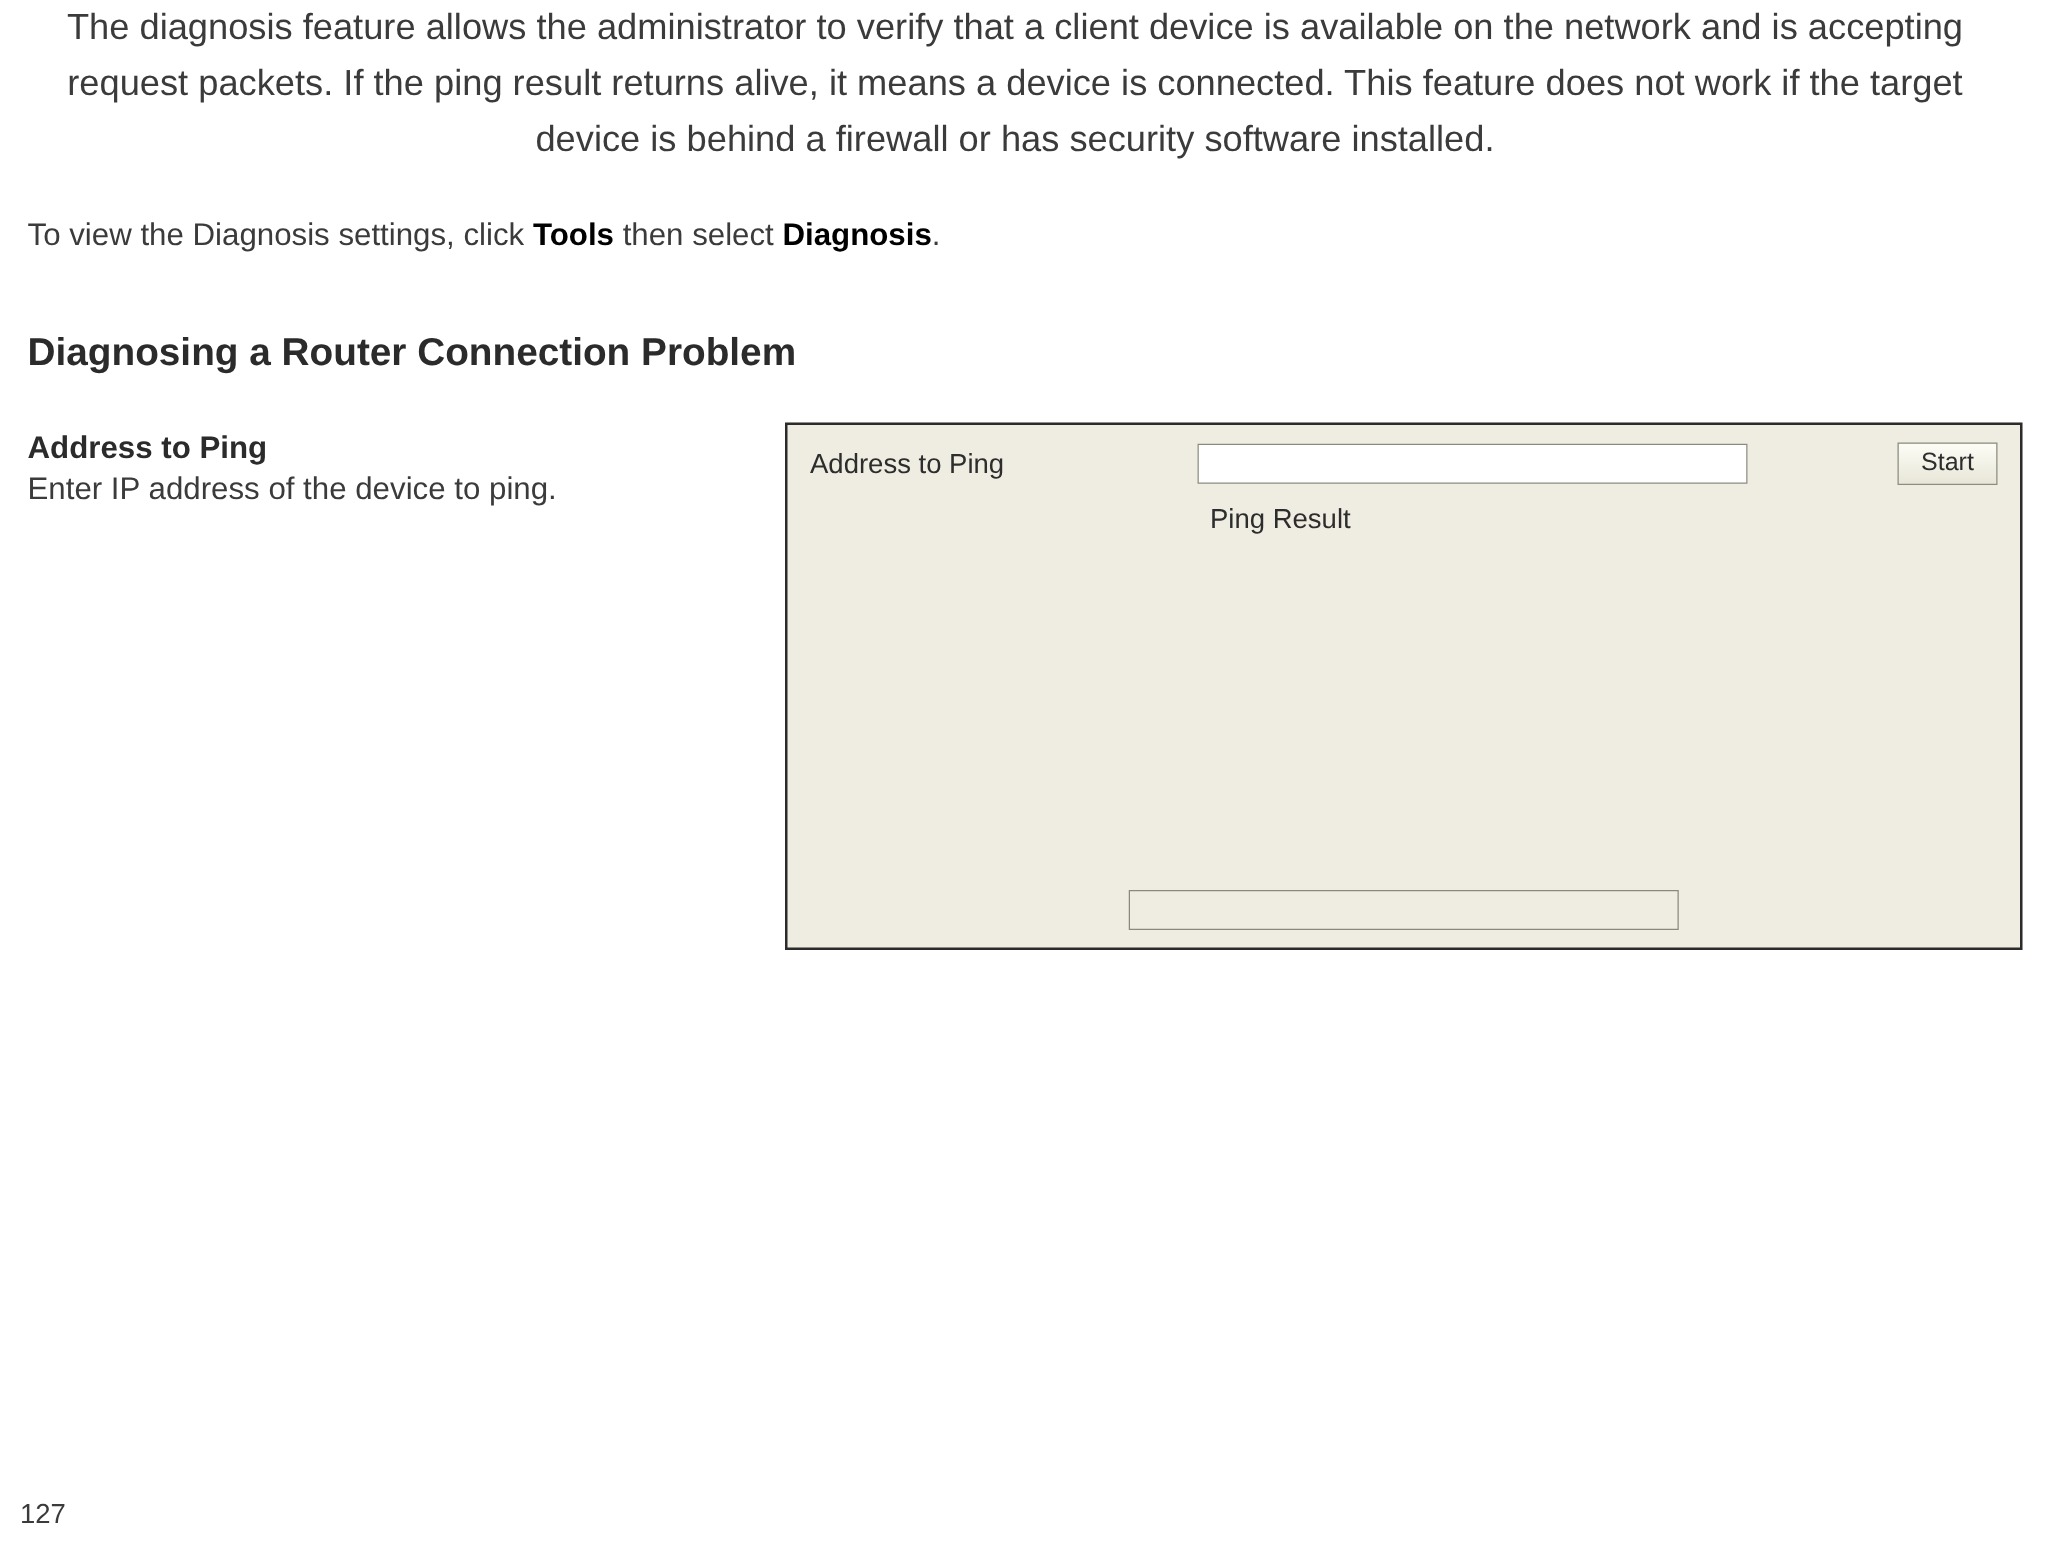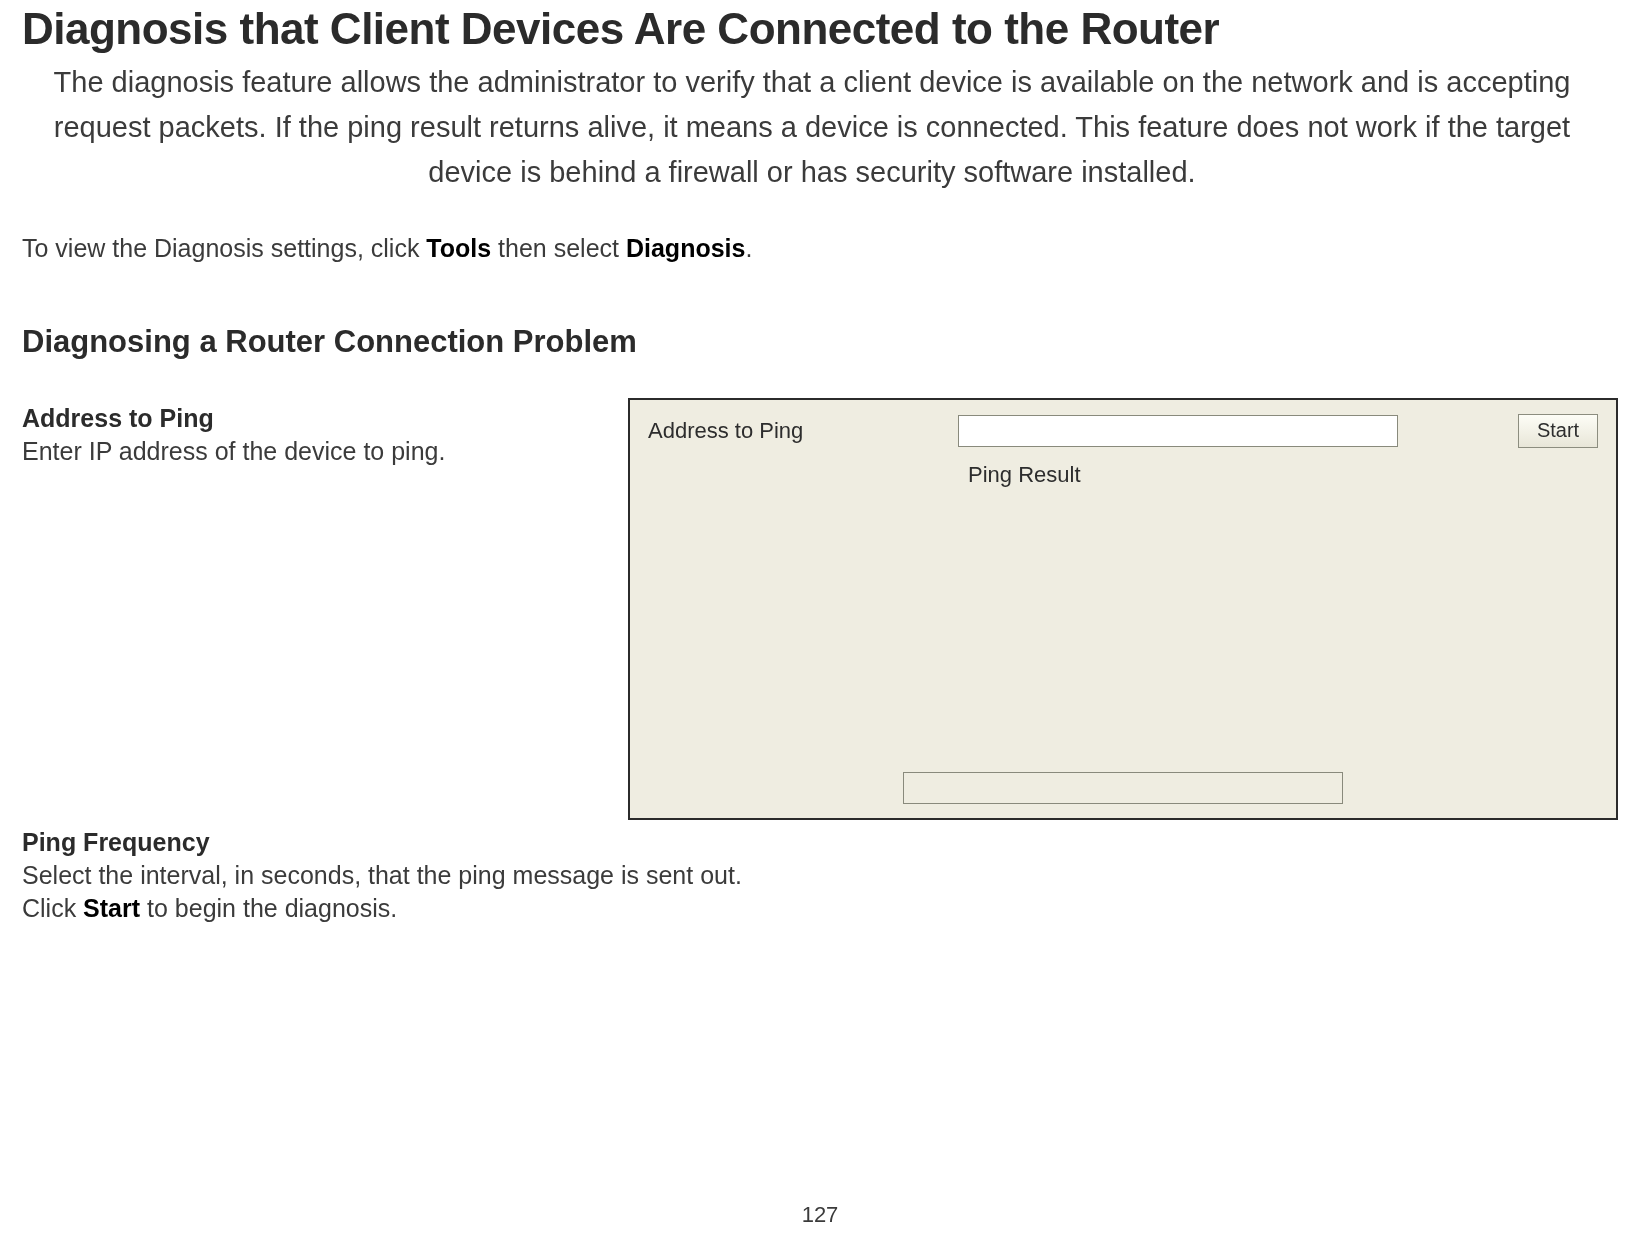--- a/index.html
+++ b/index.html
@@ -138,35 +138,34 @@
     color: #2d2d2d;
     cursor: pointer;
     padding: 0;
     margin-left: auto;
   }
   .after-panel {
     margin-top: 8px;
   }
   .page-number {
     position: absolute;
-    left: 0;
+    left: 16px;
     right: 0;
     bottom: 14px;
-    text-align: center;
+    text-align: left;
     font-size: 22px;
     color: #3b3b3b;
     font-stretch: condensed;
   }
   b { font-weight: 700; color: #000000; }
 </style>
 </head>
 <body>
 
 <div class="page">
-  <h1 class="title">Diagnosis that Client Devices Are Connected to the Router</h1>
 
   <p class="intro">The diagnosis feature allows the administrator to verify that a client device is available on the network and is accepting request packets. If the ping result returns alive, it means a device is connected. This feature does not work if the target device is behind a firewall or has security software installed.</p>
 
   <p class="nav-line">
     <span>To view the Diagnosis settings, click </span><b>Tools</b><span> then select </span><b>Diagnosis</b><span>.</span>
   </p>
 
   <h2 class="subtitle">Diagnosing a Router Connection Problem</h2>
 
   <div class="content-row">
@@ -182,22 +181,15 @@
         <div class="panel-gap"></div>
         <button class="start-button">Start</button>
       </div>
       <div class="panel-row">
         <div class="panel-label">Ping Result</div>
         <div class="panel-result"></div>
       </div>
     </div>
   </div>
 
-  <div class="after-panel">
-    <p class="field-title">Ping Frequency</p>
-    <p class="field-desc2">Select the interval, in seconds, that the ping message is sent out.</p>
-    <p class="field-desc2">
-      <span>Click </span><b>Start</b><span> to begin the diagnosis.</span>
-    </p>
-  </div>
 
   <div class="page-number">127</div>
 </div>
 
 </body></html>

